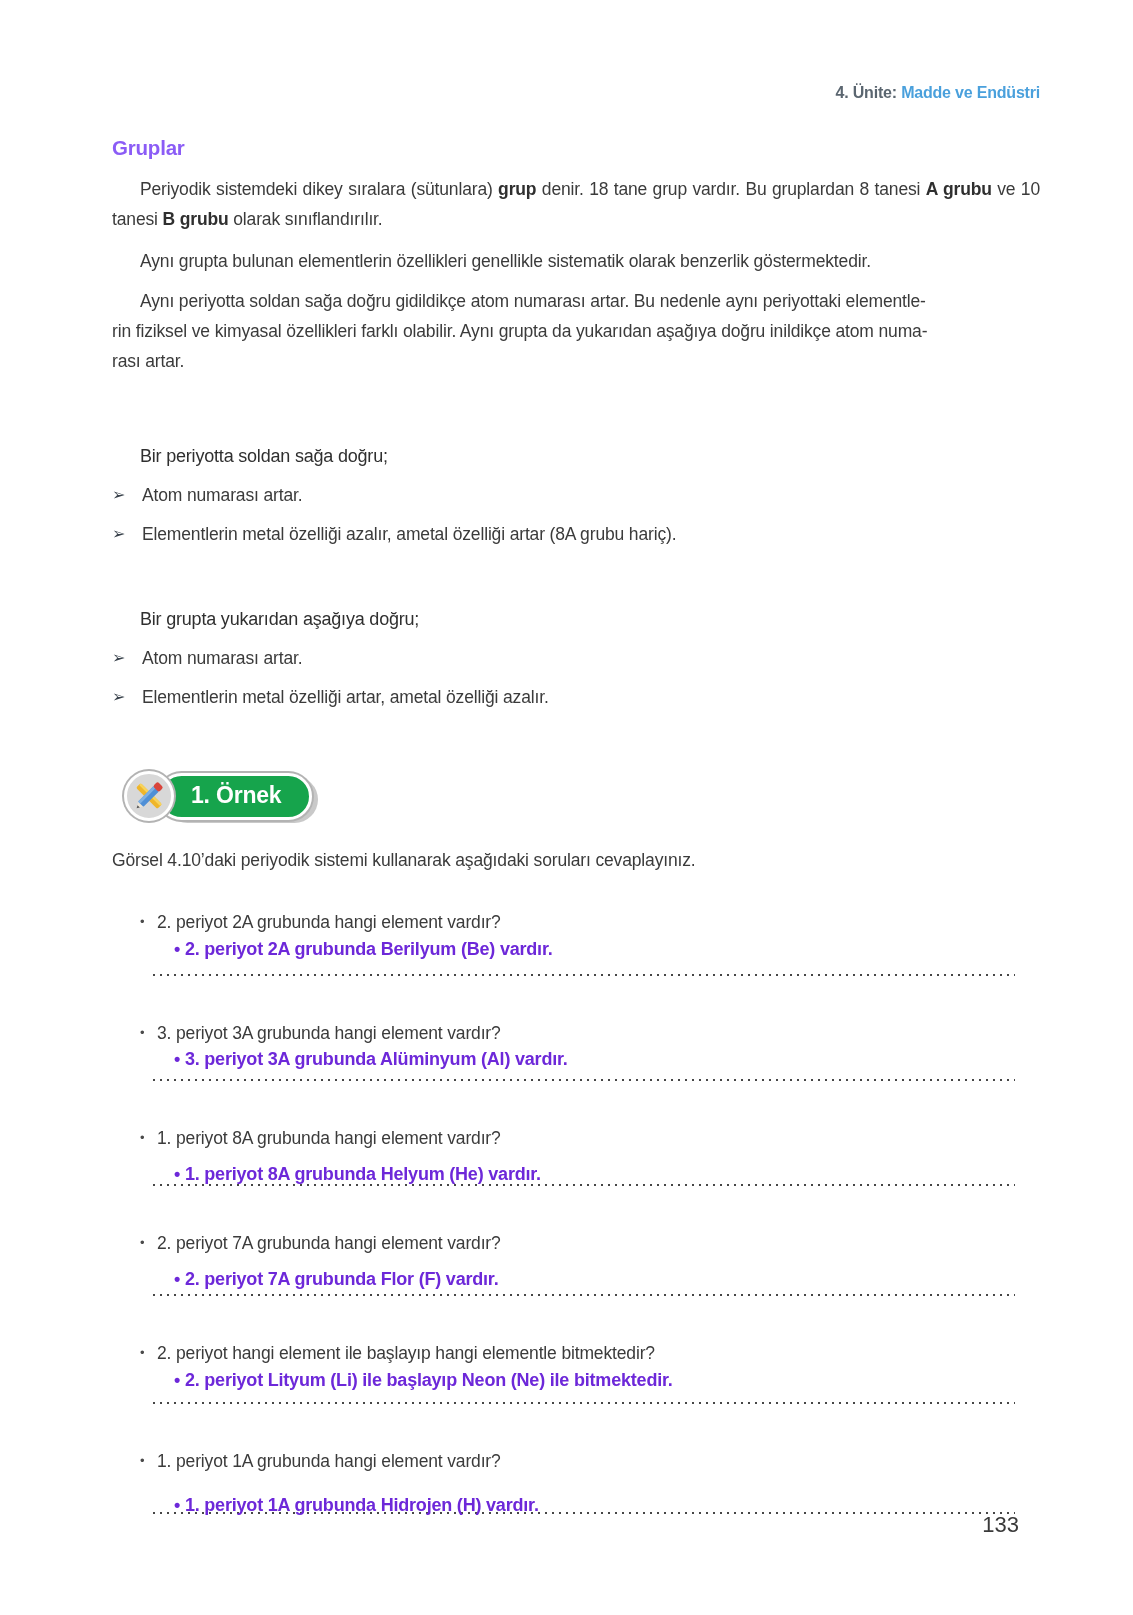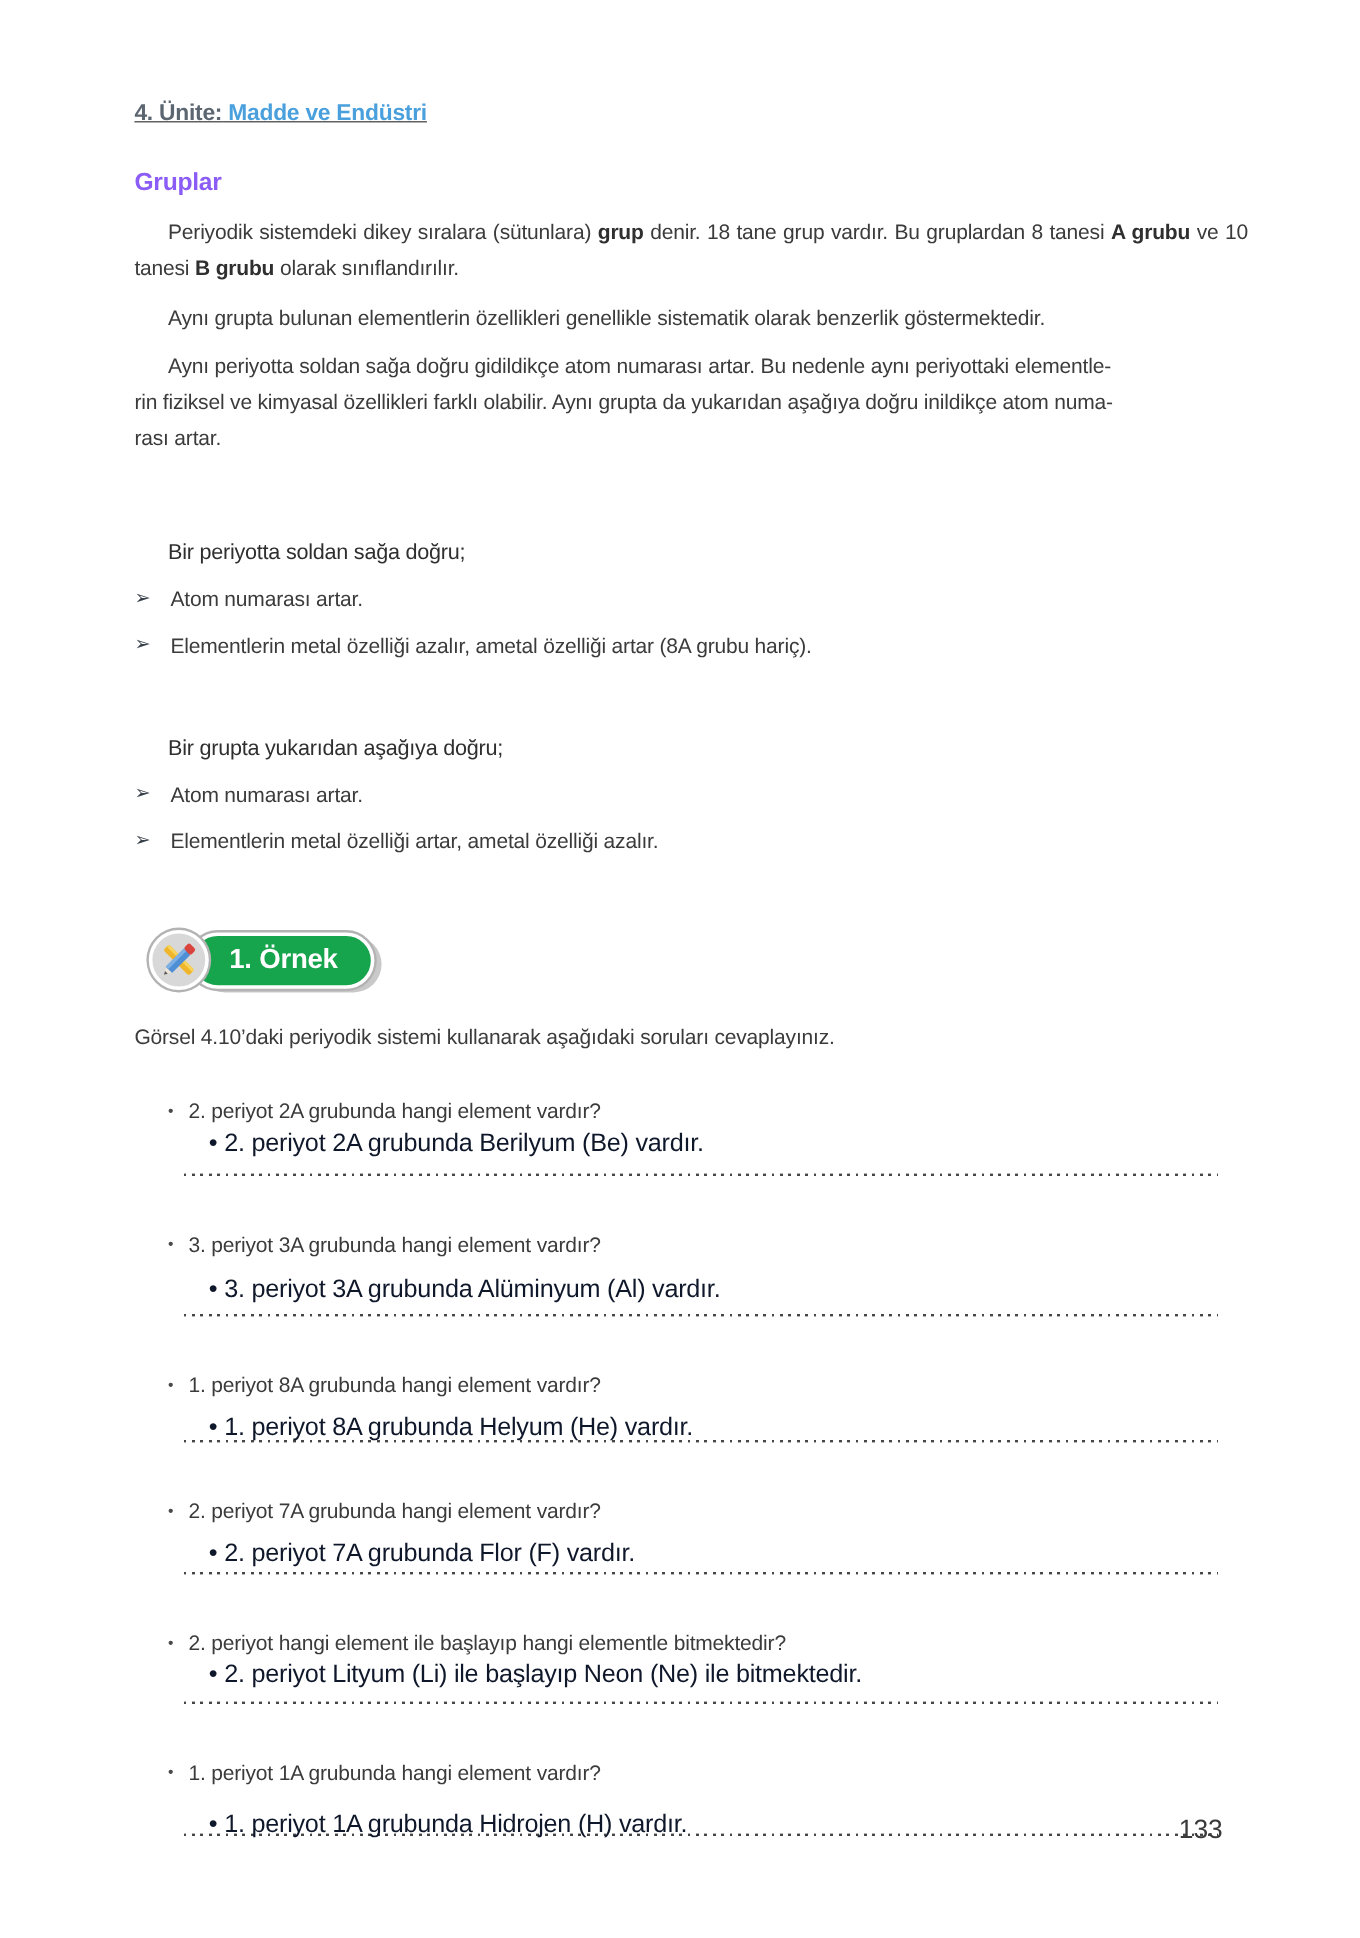--- a/index.html
+++ b/index.html
@@ -11,24 +11,24 @@
     background: #ffffff;
     font-family: "Liberation Sans", sans-serif;
     color: #3a3a3a;
     overflow: hidden;
   }
   .content { padding: 0 93px 0 112px; }
 
   
   .page-header {
     margin-top: 84px;
-    font-size: 19px;
-    font-weight: bold;
-    letter-spacing: -0.2px;
-    text-decoration: underline;
+    text-align: right;
+    font-size: 16px;
+    font-weight: bold;
+    letter-spacing: -0.2px;
   }
   .unit-label { color: #5b6670; }
   .unit-title { color: #4aa0dc; }
 
   
   .section-title {
     margin-top: 34px;
     font-size: 20.5px;
     font-weight: bold;
     color: #8b5cf6;
@@ -127,38 +127,38 @@
     letter-spacing: -0.15px;
   }
   .q-bullet {
     flex: 0 0 17px;
     width: 17px;
     font-size: 13px;
     color: #4a4a4a;
   }
   .answer {
     margin-left: 62px;
-    font-size: 21px;
+    font-size: 18px;
     line-height: 28px;
-    font-weight: normal;
-    color: #0f172a;
+    font-weight: bold;
+    color: #6d28d9;
     letter-spacing: -0.2px;
   }
   .dotline {
     height: 3px;
     margin-left: 41px;
     margin-right: 25px;
     background-image: repeating-linear-gradient(90deg, #464646 0px, #464646 2.4px, transparent 2.4px, transparent 7px);
     background-position: 0 1px;
     background-size: 100% 2.4px;
     background-repeat: no-repeat;
   }
   
   .b1 .answer { margin-top: 2px; }   .b1 .dotline { margin-top: 10px; }
-  .b2 .answer { margin-top: 13px; }   .b2 .dotline { margin-top: 5px; }
+  .b2 .answer { margin-top: 1px; }   .b2 .dotline { margin-top: 5px; }
   .b3 .answer { margin-top: 11px; }  .b3 .dotline { margin-top: -5px; }
   .b4 .answer { margin-top: 11px; }  .b4 .dotline { margin-top: 0px; }
   .b5 .answer { margin-top: 2px; }   .b5 .dotline { margin-top: 7px; }
   .b6 .answer { margin-top: 19px; }  .b6 .dotline { margin-top: -8px; }
 
   .page-number {
     position: absolute;
     top: 1512px;
     right: 114px;
     font-size: 22px;

